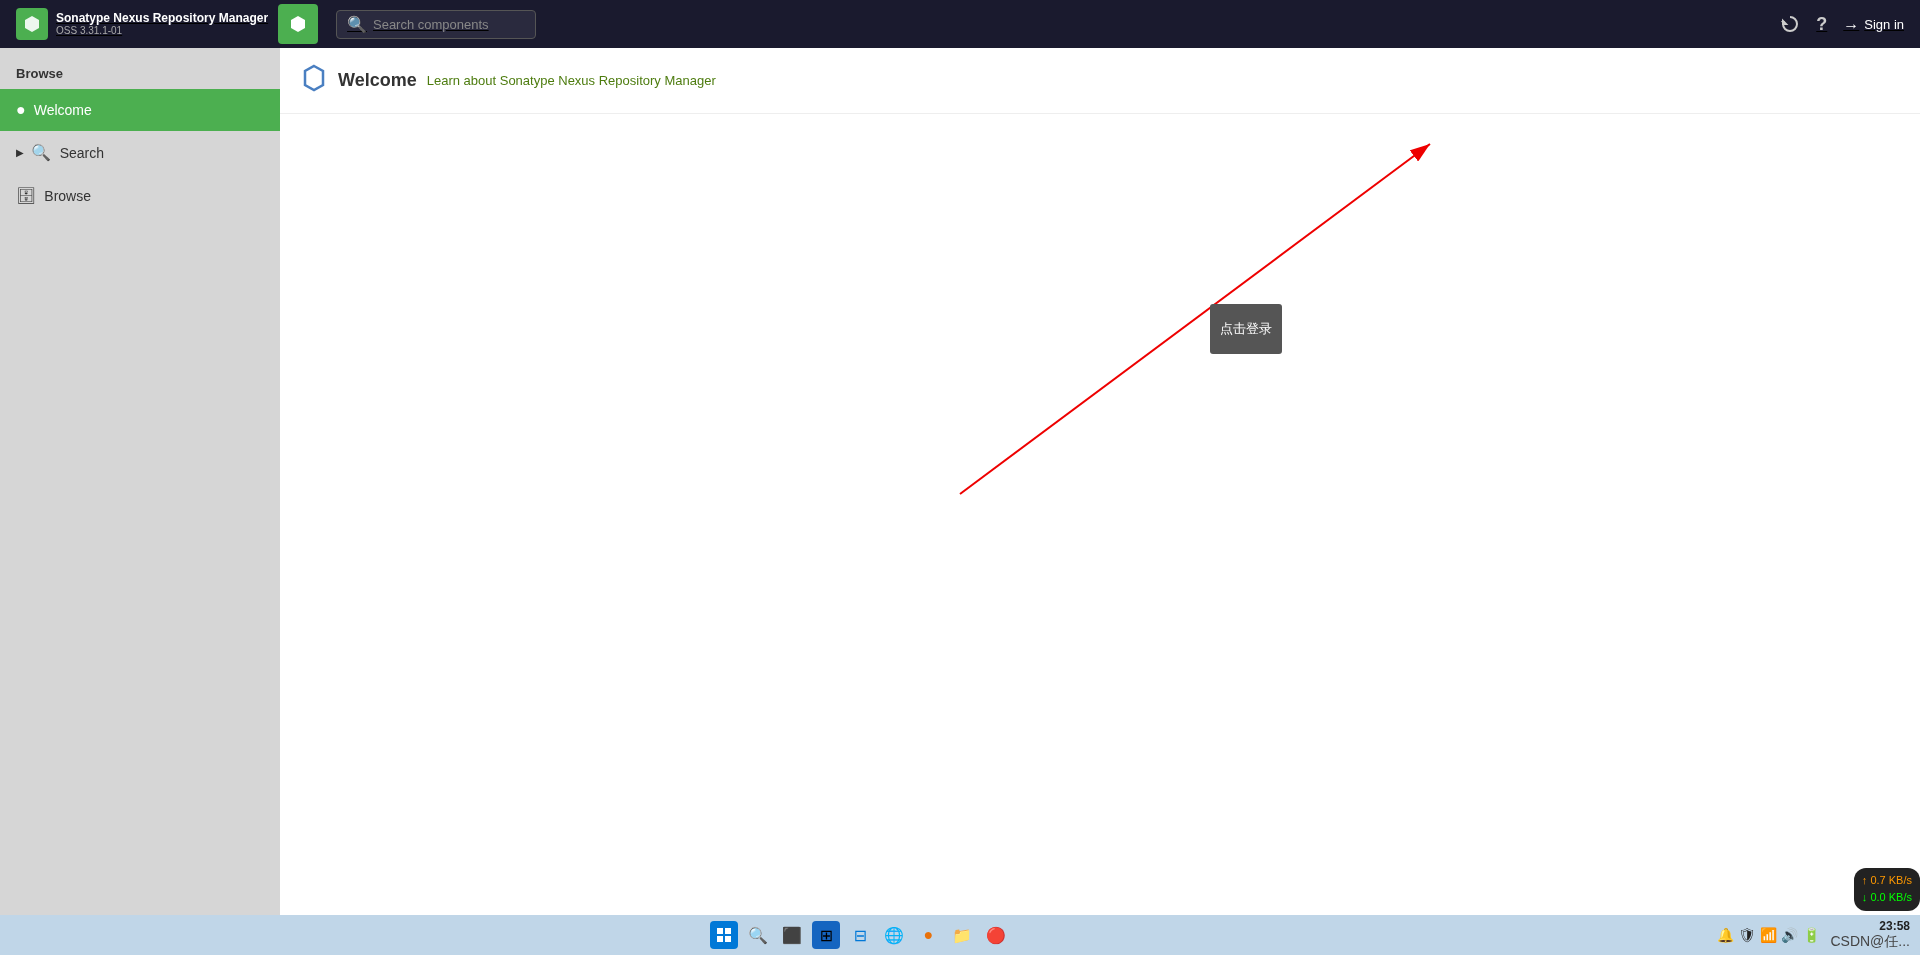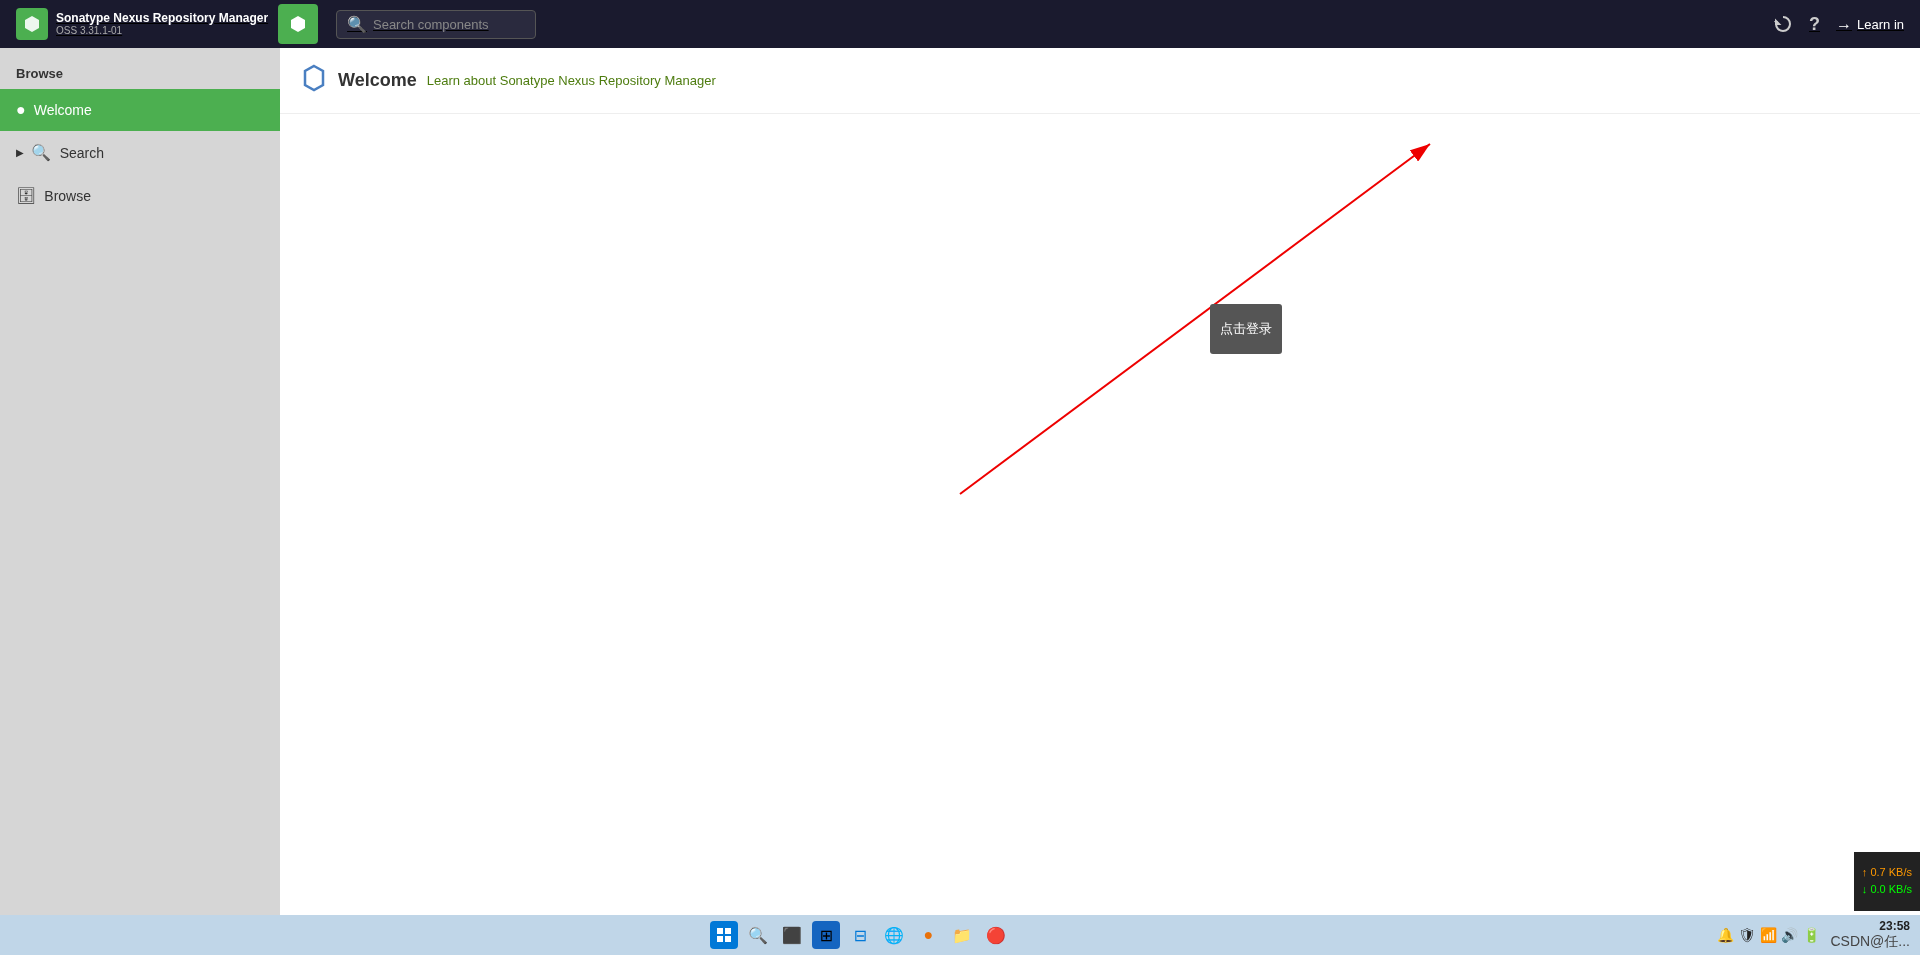--- a/index.html
+++ b/index.html
@@ -190,22 +190,23 @@
     }
 
     
     .network-status {
       position: fixed;
       bottom: 44px;
       right: 0;
       background: #222;
       color: #fff;
       font-size: 11px;
-      padding: 12px 8px;
+      padding: 4px 8px;
       line-height: 1.6;
+      border-radius: 12px;
     }
     .net-up { color: #f90; }
     .net-down { color: #0f0; text-align: center; }
 
     
     .taskbar {
       position: fixed;
       bottom: 0;
       left: 0;
       width: 100%;
@@ -288,21 +289,21 @@
       <svg width="20" height="20" viewBox="0 0 20 20" fill="#ccc">
         <path d="M10 3 A7 7 0 1 1 3 10 L3 7 L6 10 L3 10 L3 7" stroke="#ccc" stroke-width="2" fill="none"></path>
         <polyline points="1,7 3,10 5,7" fill="#ccc"></polyline>
       </svg>
     </div>
     <div class="nav-action-btn">
       <span style="color:#ccc; font-size:18px; font-weight:bold;">?</span>
     </div>
     <div class="sign-in-btn">
       <span style="font-size:16px;">→</span>
-      <span>Learn in</span>
+      <span>Sign in</span>
     </div>
   </div>
 </div>
 
 <div class="layout">
 
   <div class="sidebar">
     <div class="sidebar-section-title">Browse</div>
 
     <div class="sidebar-item active">

